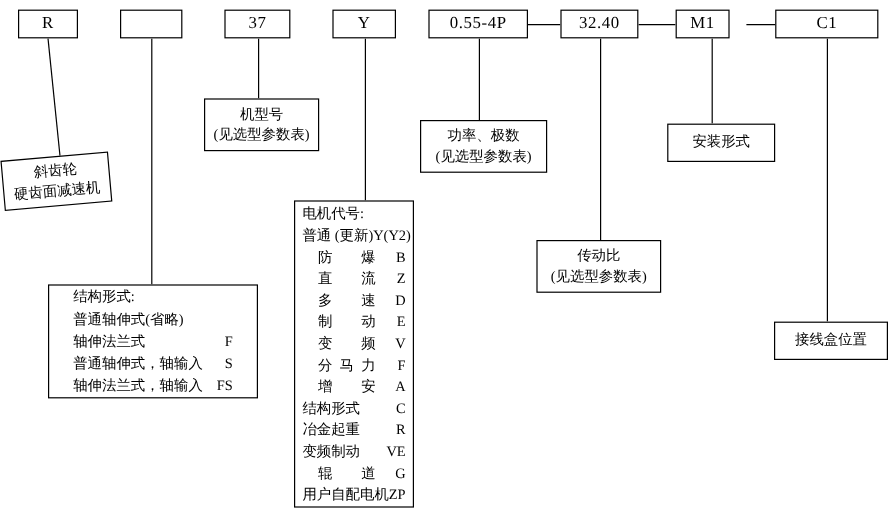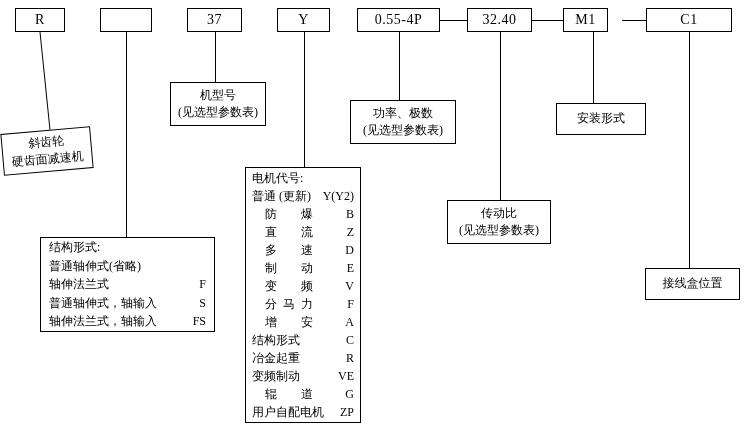--- a/index.html
+++ b/index.html
@@ -12,21 +12,21 @@
   .box, .label-box, .list-box { box-sizing:border-box; position:absolute; background:#fff; border:1px solid #000; z-index:1; }
   .code-box {
     top:8px; height:24px; display:flex; align-items:center; justify-content:center;
     font-size:14px; letter-spacing:0.5px;
   }
   .label-box {
     display:flex; flex-direction:column; align-items:center; justify-content:center;
     font-size:12px; line-height:1.45; text-align:center;
   }
   .list-box { font-size:12px; }
-  .structure-box { padding:0 8px; line-height:18.6px; }
+  .structure-box { padding:0 20px; line-height:18.6px; }
   .motor-box { padding:1px 6px; line-height:18px; }
   .list-title { text-align:left; }
   .list-row { display:flex; justify-content:space-between; }
   .row-label { text-align:right; white-space:pre; }
   .row-code { text-align:center; }
   .spread { display:inline-block; width:4em; text-align:justify; text-align-last:justify;margin-left:13px; }
   .reducer-box { transform:rotate(-5deg); transform-origin:center; padding:2px 6px; text-align:center; }
 </style>
 </head>
 <body>
@@ -97,21 +97,21 @@
     <div class="list-row">
       <span class="row-label">普通轴伸式，轴输入</span>
       <span class="row-code">S</span>
     </div>
     <div class="list-row">
       <span class="row-label">轴伸法兰式，轴输入</span>
       <span class="row-code">FS</span>
     </div>
   </div>
 
-  <div class="list-box motor-box" style="left:245px;top:167px;width:116px;height:256px">
+  <div class="list-box motor-box" style="left:245px;top:167px;width:100px;height:256px">
     <div class="list-title">电机代号:</div>
     <div class="list-row">
       <span class="row-label">普通 (更新)</span>
       <span class="row-code">Y(Y2)</span>
     </div>
     <div class="list-row">
       <span class="row-label spread">防爆</span>
       <span class="row-code">B</span>
     </div>
     <div class="list-row">

